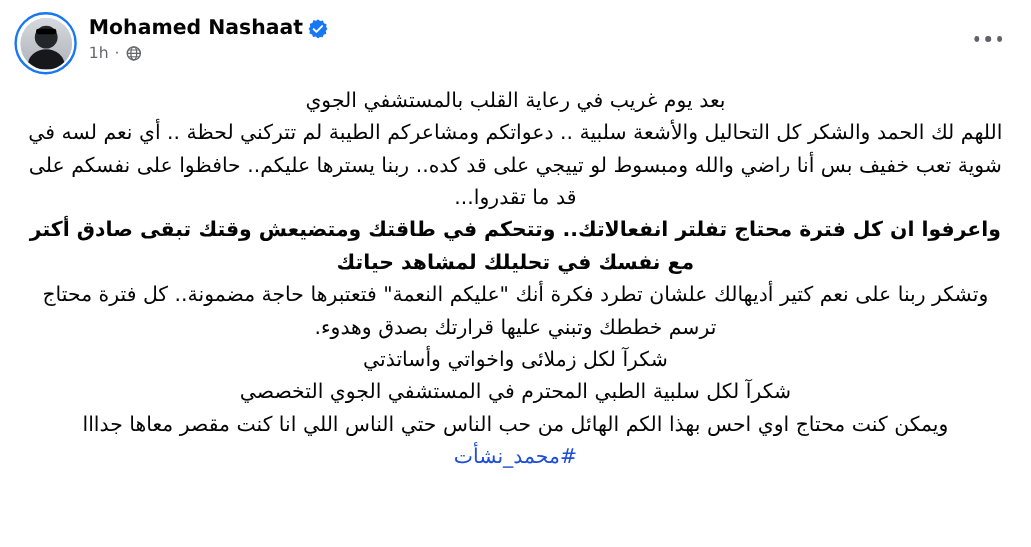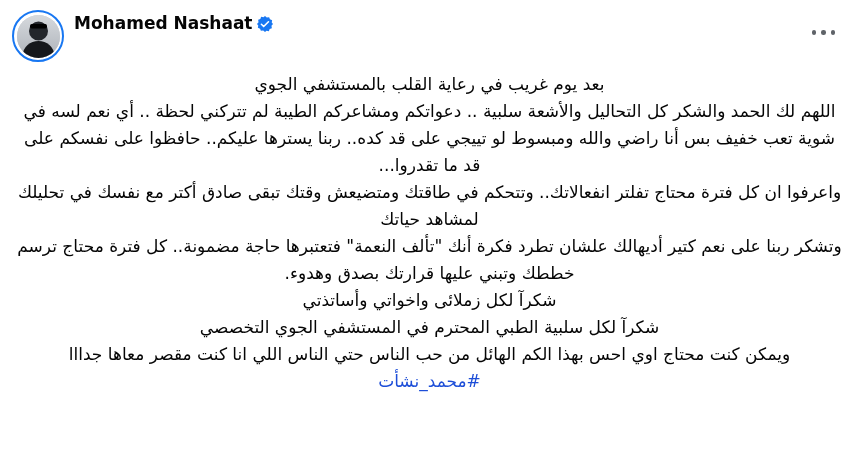--- a/index.html
+++ b/index.html
@@ -50,21 +50,21 @@
   }
   .more-btn .dot { width: 4.5px; height: 4.5px; border-radius: 50%; background: #5f6368; }
 
   
   .post-body {
     direction: rtl; text-align: right; unicode-bidi: plaintext;
     padding: 9px 16px 0 16px;
     font-size: 17px; line-height: 27px; color: #050505;
   }
   .post-body p { margin: 0; text-align: center; }
-  .mt7 { margin-top: 7px; }
+  .mt7 { margin-top: 7px; font-weight: bold; }
   .mt6 { margin-top: 6px; }
   .mt3 { margin-top: 3px; }
   .mt10 { margin-top: 10px; }
   .mt16 { margin-top: 16px; }
   .heart { color: #E41E3F; font-size: 19px; line-height: 27px; }
   .hashtag { color: #1d4ed8; text-decoration: none; cursor: pointer; }
 </style>
 </head>
 <body>
 
@@ -90,34 +90,45 @@
     </div>
 
     <div class="header-info">
       <div class="author-row">
         <span class="author-name">Mohamed Nashaat</span>
         <svg class="verified" viewBox="0 0 24 24">
           <path fill="#1877F2" d="M12 0l2.7 2.3 3.5-.6 1.2 3.3 3.3 1.2-.6 3.5L24 12l-2.3 2.7.6 3.5-3.3 1.2-1.2 3.3-3.5-.6L12 24l-2.7-2.3-3.5.6-1.2-3.3-3.3-1.2.6-3.5L0 12l2.3-2.7-.6-3.5 3.3-1.2 1.2-3.3 3.5.6z"></path>
           <path d="M6.6 12.4l3.4 3.4 7.2-7.2" fill="none" stroke="#fff" stroke-width="2.4" stroke-linecap="round" stroke-linejoin="round"></path>
         </svg>
       </div>
+      <div class="meta-row">
+        <span>1h</span>
+        <span>·</span>
+        <svg class="globe" viewBox="0 0 16 16">
+          <circle cx="8" cy="8" r="6.7" fill="none" stroke="#65676B" stroke-width="1.5"></circle>
+          <ellipse cx="8" cy="8" rx="3" ry="6.7" fill="none" stroke="#65676B" stroke-width="1.3"></ellipse>
+          <line x1="1.3" y1="8" x2="14.7" y2="8" stroke="#65676B" stroke-width="1.3"></line>
+          <line x1="2.2" y1="4.6" x2="13.8" y2="4.6" stroke="#65676B" stroke-width="1.1"></line>
+          <line x1="2.2" y1="11.4" x2="13.8" y2="11.4" stroke="#65676B" stroke-width="1.1"></line>
+        </svg>
+      </div>
     </div>
 
     <div class="more-btn">
       <span class="dot"></span>
       <span class="dot"></span>
       <span class="dot"></span>
     </div>
   </div>
 
   <div class="post-body">
     <p>بعد يوم غريب في رعاية القلب بالمستشفي الجوي</p>
     <p>اللهم لك الحمد والشكر كل التحاليل والأشعة سلبية .. دعواتكم ومشاعركم الطيبة لم تتركني لحظة .. أي نعم لسه في شوية تعب خفيف بس أنا راضي والله ومبسوط لو تييجي على قد كده.. ربنا يسترها عليكم.. حافظوا على نفسكم على قد ما تقدروا...</p>
     <p class="mt7">واعرفوا ان كل فترة محتاج تفلتر انفعالاتك.. وتتحكم في طاقتك ومتضيعش وقتك تبقى صادق أكتر مع نفسك في تحليلك لمشاهد حياتك</p>
-    <p>وتشكر ربنا على نعم كتير أديهالك علشان تطرد فكرة أنك "تألف النعمة" فتعتبرها حاجة مضمونة.. كل فترة محتاج ترسم خططك وتبني عليها قرارتك بصدق وهدوء.</p>
+    <p>وتشكر ربنا على نعم كتير أديهالك علشان تطرد فكرة أنك "عليكم النعمة" فتعتبرها حاجة مضمونة.. كل فترة محتاج ترسم خططك وتبني عليها قرارتك بصدق وهدوء.</p>
     <p class="mt6">شكرآ لكل زملائى واخواتي وأساتذتي</p>
     <p class="mt3">شكرآ لكل سلبية الطبي المحترم في المستشفي الجوي التخصصي</p>
     <p class="mt10">ويمكن كنت محتاج اوي احس بهذا الكم الهائل من حب الناس حتي الناس اللي انا كنت مقصر معاها جدااا</p>
     <p>
       <a class="hashtag">#محمد_نشأت</a>
     </p>
   </div>
 
 </div>
 

